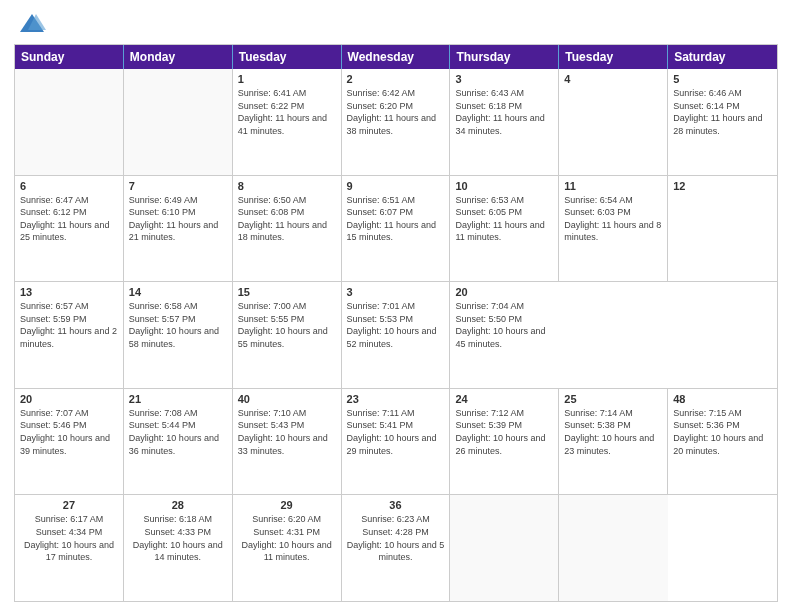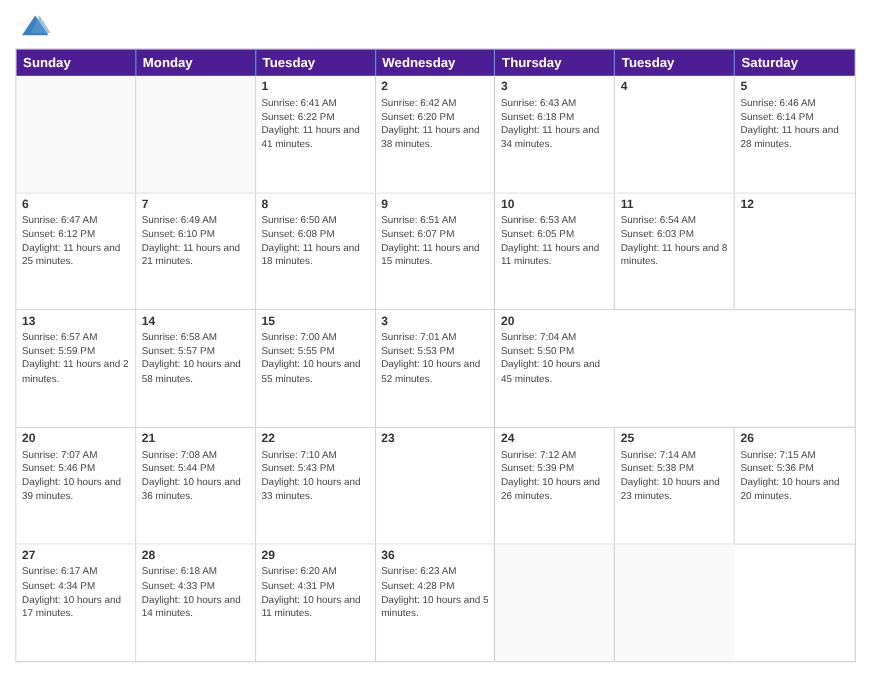--- a/index.html
+++ b/index.html
@@ -84,21 +84,21 @@
       flex: 1;
       display: flex;
       flex-direction: column;
     }
     .cal-row {
       flex: 1;
       display: grid;
       grid-template-columns: repeat(7, 1fr);
       border-bottom: 1px solid #ccc;
     }
-    .cal-row:last-child { border-bottom: none; }
+    .cal-row:last-child { border-bottom: none; text-align: center; }
     .cal-cell {
       padding: 4px 5px;
       border-right: 1px solid #ccc;
       font-size: 9.5px;
       color: #333;
       vertical-align: top;
       background: #fff;
     }
     .cal-cell:last-child { border-right: none; }
     .cal-cell.empty { background: #f9f9f9; }
@@ -223,36 +223,37 @@
         <div class="cal-row">
           <div class="cal-cell">
             <div class="day-num">20</div>
             <div class="day-info">Sunrise: 7:07 AM<br>Sunset: 5:46 PM<br>Daylight: 10 hours and 39 minutes.</div>
           </div>
           <div class="cal-cell">
             <div class="day-num">21</div>
             <div class="day-info">Sunrise: 7:08 AM<br>Sunset: 5:44 PM<br>Daylight: 10 hours and 36 minutes.</div>
           </div>
           <div class="cal-cell">
-            <div class="day-num">22</div>
+            <div class="day-num">40</div>
             <div class="day-info">Sunrise: 7:10 AM<br>Sunset: 5:43 PM<br>Daylight: 10 hours and 33 minutes.</div>
           </div>
           <div class="cal-cell">
             <div class="day-num">23</div>
+            <div class="day-info">Sunrise: 7:11 AM<br>Sunset: 5:41 PM<br>Daylight: 10 hours and 29 minutes.</div>
           </div>
           <div class="cal-cell">
             <div class="day-num">24</div>
             <div class="day-info">Sunrise: 7:12 AM<br>Sunset: 5:39 PM<br>Daylight: 10 hours and 26 minutes.</div>
           </div>
           <div class="cal-cell">
             <div class="day-num">25</div>
             <div class="day-info">Sunrise: 7:14 AM<br>Sunset: 5:38 PM<br>Daylight: 10 hours and 23 minutes.</div>
           </div>
           <div class="cal-cell">
-            <div class="day-num">26</div>
+            <div class="day-num">48</div>
             <div class="day-info">Sunrise: 7:15 AM<br>Sunset: 5:36 PM<br>Daylight: 10 hours and 20 minutes.</div>
           </div>
         </div>
         <div class="cal-row">
           <div class="cal-cell">
             <div class="day-num">27</div>
             <div class="day-info">Sunrise: 6:17 AM<br>Sunset: 4:34 PM<br>Daylight: 10 hours and 17 minutes.</div>
           </div>
           <div class="cal-cell">
             <div class="day-num">28</div>

